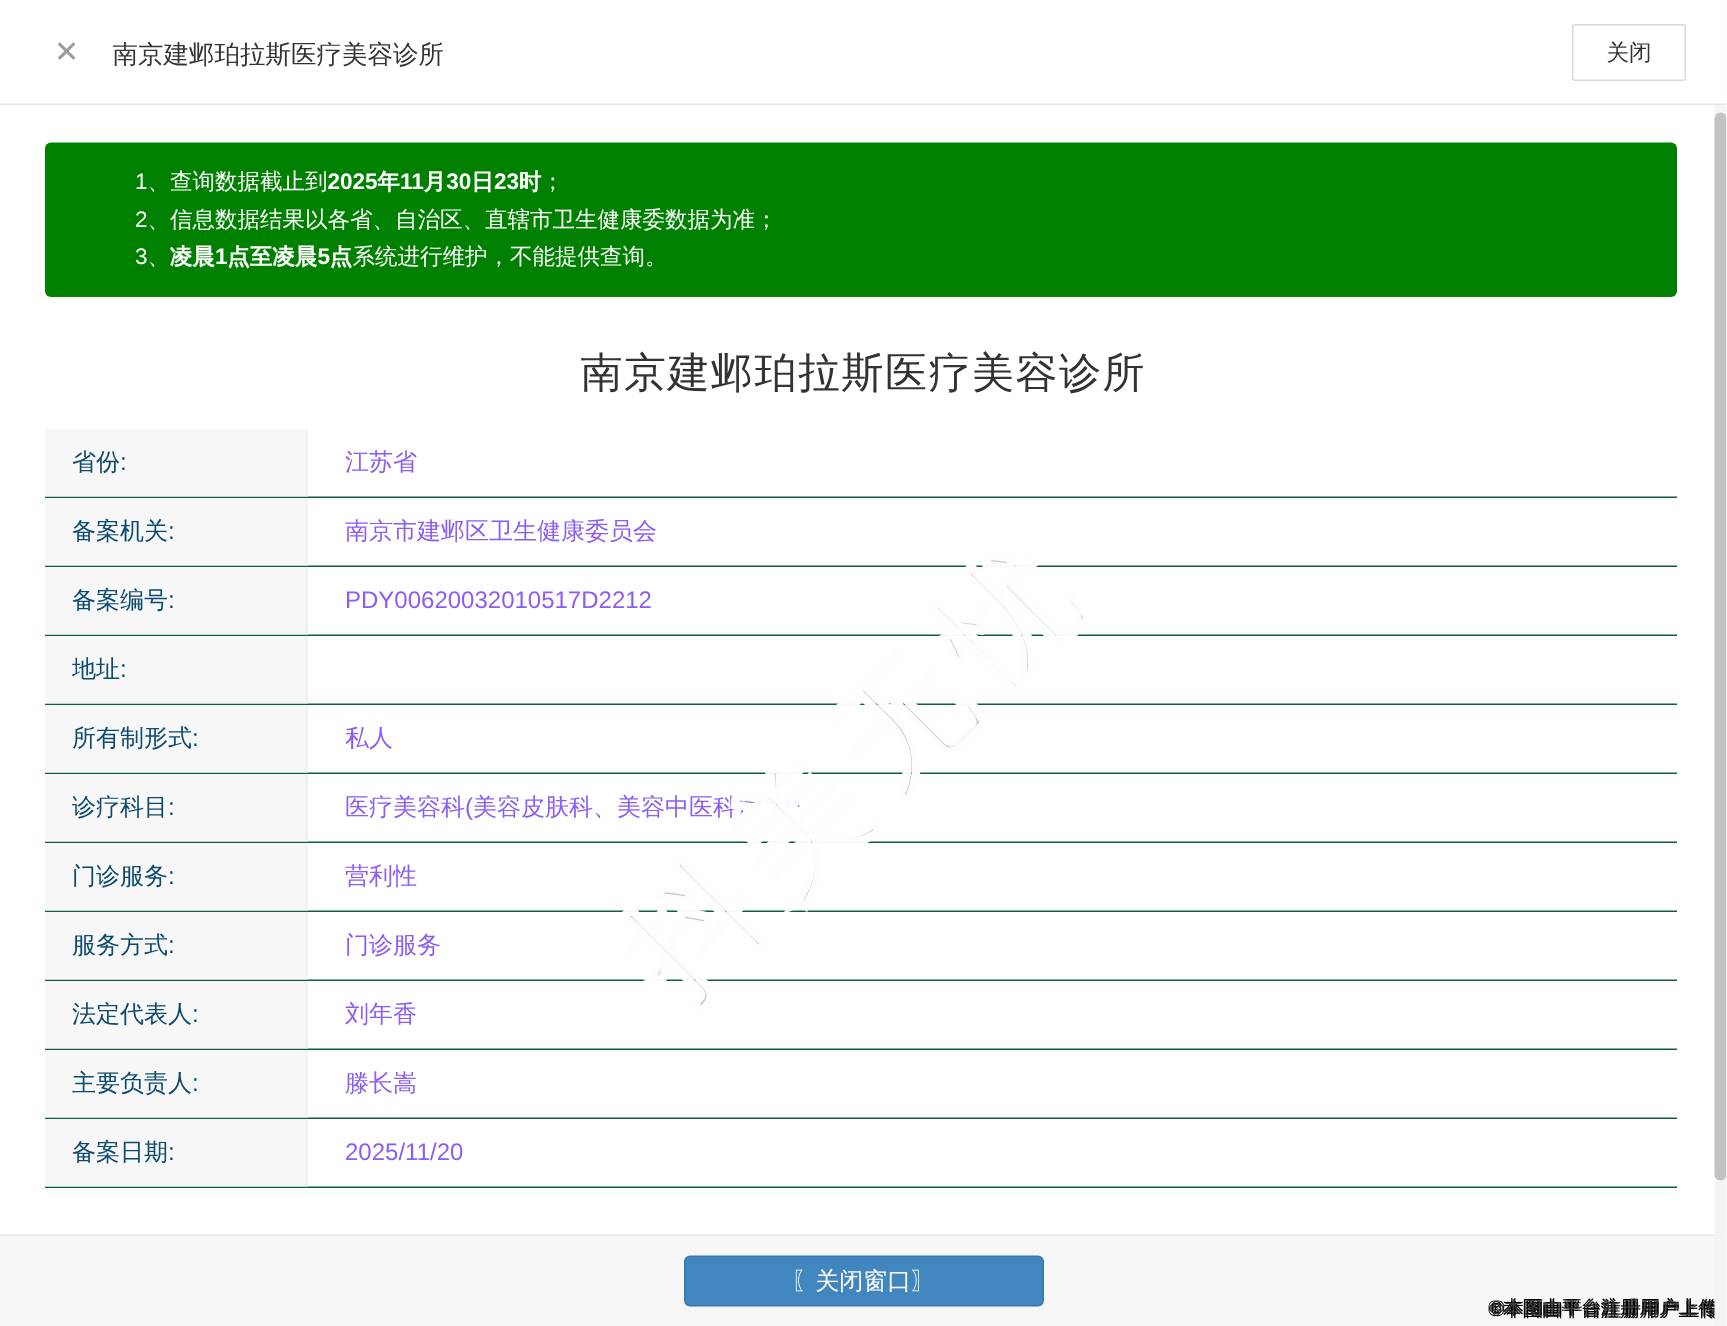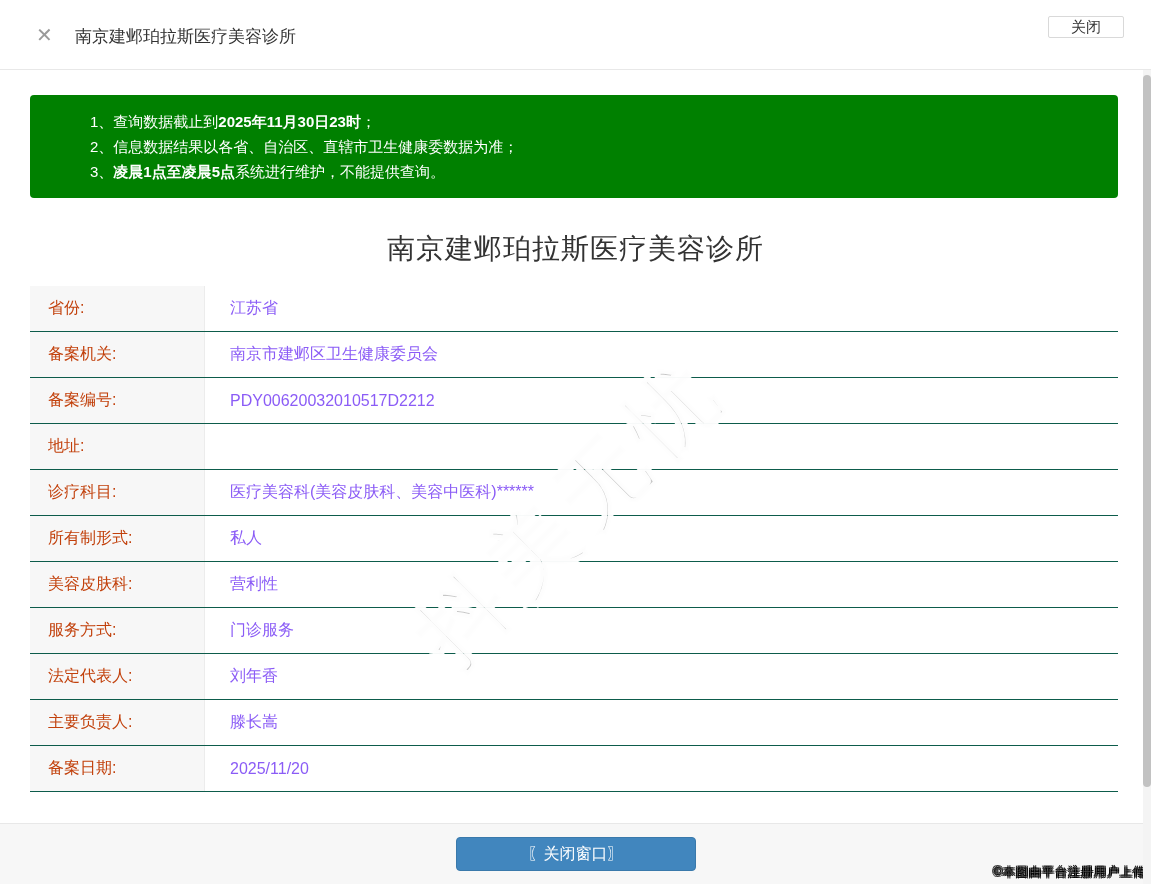--- a/index.html
+++ b/index.html
@@ -4,34 +4,34 @@
 <style>
   * { margin:0; padding:0; box-sizing:border-box; }
   html,body { width:1151px; height:884px; }
   body { font-family:"Liberation Sans","DejaVu Sans",sans-serif; background:#f0f2f5; }
   .page { position:relative; width:1151px; height:884px; overflow:hidden; background:#fff; }
 
   
   .topbar { position:relative; height:70px; background:#fff; border-bottom:1px solid #e8e8e8; }
   .x-icon { position:absolute; left:36px; top:23px; font-size:20px; color:#9a9a9a; cursor:pointer; line-height:24px; }
   .topbar-title { position:absolute; left:75px; top:25px; font-size:17px; color:#333; }
-  .close-btn { position:absolute; right:27px; top:16px; width:76px; height:22px; background:#fff; border:1px solid #d9d9d9; border-radius:2px; font-size:15px; color:#333; cursor:pointer; font-family:inherit; }
+  .close-btn { position:absolute; right:27px; top:16px; width:76px; height:38px; background:#fff; border:1px solid #d9d9d9; border-radius:2px; font-size:15px; color:#333; cursor:pointer; font-family:inherit; }
 
   
   .content { position:relative; height:753px; background:#fff; }
 
   .notice { position:absolute; left:30px; top:25px; width:1088px; height:103px; background:#008000; border-radius:4px; color:#fff; font-size:15px; padding:14px 20px 0 60px; }
   .notice-line { line-height:25px; white-space:nowrap; }
   .notice-line b { font-weight:bold; }
 
   .main-title { position:absolute; top:160px; left:0; width:100%; text-align:center; font-size:28px; font-weight:400; color:#333; letter-spacing:1px; }
 
   .table { position:absolute; left:30px; top:216px; width:1088px; }
   .row { display:flex; height:46px; border-bottom:1px solid #0d5c4b; }
-  .row .label { width:175px; background:#f7f7f7; border-right:1px solid #ececec; display:flex; align-items:center; padding-left:18px; font-size:16px; color:#c2410c; }
+  .row .label { width:175px; background:#f7f7f7; border-right:1px solid #ececec; display:flex; align-items:center; padding-left:18px; font-size:16px; color:#0c4a6e; }
   .row .value { flex:1; display:flex; align-items:center; padding-left:25px; font-size:16px; color:#8b5cf6; }
 
   .watermark { position:absolute; left:322px; top:292px; width:500px; height:300px; display:flex; align-items:center; justify-content:center; transform:rotate(-45deg); font-size:86px; font-weight:700; letter-spacing:12px; color:transparent; -webkit-text-stroke:3px rgba(255,255,255,0.97); text-shadow:0 0 1px rgba(0,0,0,0.22); pointer-events:none; white-space:nowrap; }
 
   
   .bottombar { position:relative; height:61px; background:#f7f7f7; border-top:1px solid #e8e8e8; display:flex; justify-content:center; }
   .close-window-btn { margin-top:13px; width:240px; height:34px; background:#4186be; border:1px solid #3a79ab; border-radius:4px; color:#fff; font-size:16px; cursor:pointer; font-family:Liberation Serif, serif; }
   .copyright { position:absolute; right:5px; bottom:3px; font-size:12px; color:#404040; text-shadow:-1px -1px 0 #000,1px -1px 0 #000,-1px 1px 0 #000,1px 1px 0 #000; letter-spacing:1px; }
 
   
@@ -69,29 +69,29 @@
           <div class="value">南京市建邺区卫生健康委员会</div>
         </div>
       <div class="row">
           <div class="label">备案编号:</div>
           <div class="value">PDY00620032010517D2212</div>
         </div>
       <div class="row">
           <div class="label">地址:</div>
         </div>
       <div class="row">
+          <div class="label">所有制形式:</div>
+          <div class="value">私人</div>
+        </div>
+      <div class="row">
           <div class="label">诊疗科目:</div>
           <div class="value">医疗美容科(美容皮肤科、美容中医科)******</div>
         </div>
       <div class="row">
-          <div class="label">所有制形式:</div>
-          <div class="value">私人</div>
-        </div>
-      <div class="row">
-          <div class="label">美容皮肤科:</div>
+          <div class="label">门诊服务:</div>
           <div class="value">营利性</div>
         </div>
       <div class="row">
           <div class="label">服务方式:</div>
           <div class="value">门诊服务</div>
         </div>
       <div class="row">
           <div class="label">法定代表人:</div>
           <div class="value">刘年香</div>
         </div>

